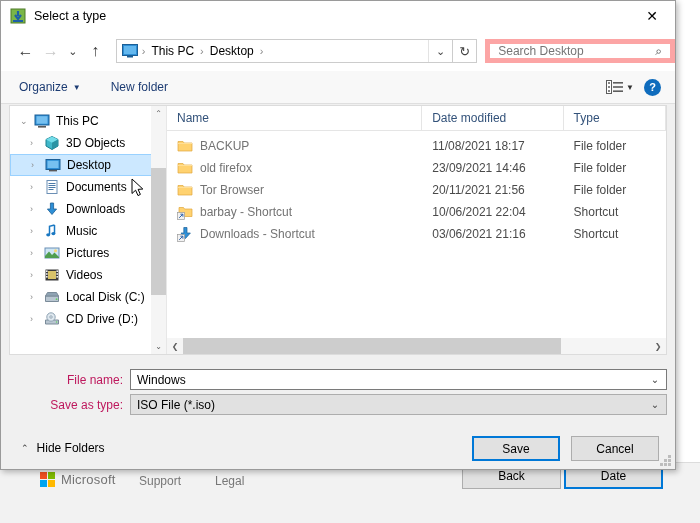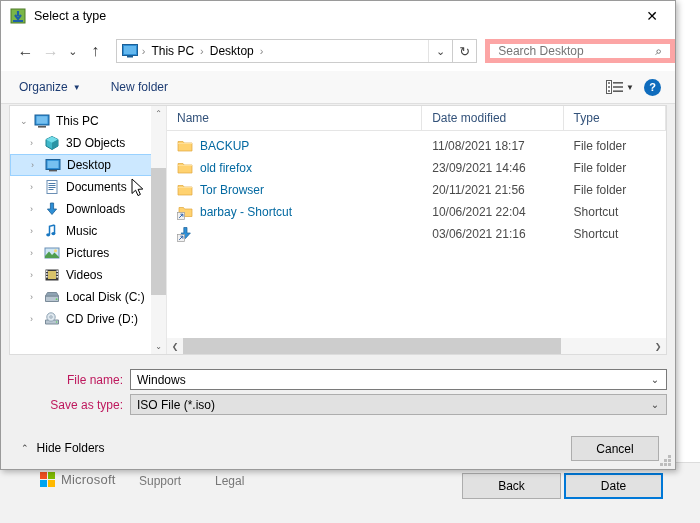--- a/index.html
+++ b/index.html
@@ -35,21 +35,21 @@
   .ms-squares i:nth-child(3) { background: #00a4ef; }
   .ms-squares i:nth-child(4) { background: #ffb900; }
   .ms-word { font-size: 13px; color: #737373; letter-spacing: .2px; }
   .foot-link {
     position: absolute; top: 474px; font-size: 12px; color: #777777;
   }
   #foot-support { left: 139px; }
   #foot-legal { left: 215px; }
 
   .wiz-btn {
-    position: absolute; top: 473px; width: 99px; height: 26px;
+    position: absolute; top: 463px; width: 99px; height: 26px;
     background: #e1e1e1; border: 1px solid #adadad;
     font-family: "Liberation Sans", sans-serif; font-size: 12px;
     color: #000; cursor: default;
     display: flex; align-items: center; justify-content: center;
   }
   #wiz-back { left: 462px; }
   #wiz-next { left: 564px; background: #e1e1e1; border: 2px solid #0078d7; }
 
   
   #dialog {
@@ -188,21 +188,21 @@
   #col-date { width: 145px; }
   #col-type { width: 105px; }
   #sort-caret {
     position: absolute; left: 135px; top: -4px; font-size: 9px; color: #5a7fb5;
   }
   .row {
     height: 22px; display: flex; align-items: center; cursor: default;
   }
   .cell-name {
     width: 262px; display: flex; align-items: center; padding-left: 10px;
-    font-size: 12px; color: #0369a1;
+    font-size: 12px; color: #737373;
   }
   .cell-date { width: 145px; font-size: 12px; color: #4a4a4a; padding-left: 10px; }
   .cell-type { width: 105px; font-size: 12px; color: #4a4a4a; padding-left: 10px; }
   .ficon { width: 16px; height: 16px; margin-right: 7px; position: relative; flex: none; }
 
   #hscroll {
     position: absolute; left: 0; bottom: 0; width: 100%; height: 16px;
     background: #f5f5f5; display: flex; align-items: center;
   }
   #hscroll .arrow {
@@ -571,20 +571,21 @@
 
         <div class="row">
           <span class="cell-name">
             <span class="ficon">
               <svg width="16" height="16" viewBox="0 0 16 16">
                 <path d="M6.8 1.5 L10 1.5 L10 7 L13.4 7 L8.4 12.6 L4 7 L6.8 7 Z" fill="#2e8fd6" stroke="#1b5e96" stroke-width=".7"></path>
                 <rect x="0.5" y="8.5" width="7" height="7" fill="#f2f2f2" stroke="#9a9a9a" stroke-width=".7"></rect>
                 <path d="M2.2 13.8 L5.6 10.4 M3.4 10.2 L5.9 10.2 L5.9 12.7" stroke="#2b5fa8" stroke-width="1" fill="none"></path>
               </svg>
             </span>
+            <span>Downloads - Shortcut</span>
           </span>
           <span class="cell-date">03/06/2021 21:16</span>
           <span class="cell-type">Shortcut</span>
         </div>
 
       </div>
 
       <div id="hscroll">
         <div class="arrow">❮</div>
         <div id="h-track">
@@ -605,20 +606,21 @@
   <div class="fld-box" id="fld-savetype">
     <span class="fld-value">ISO File (*.iso)</span>
     <span class="fld-caret">⌄</span>
   </div>
 
   <div id="hide-folders">
     <span id="hf-caret">⌃</span>
     <span>Hide Folders</span>
   </div>
 
+  <div class="dlg-btn" id="btn-save">Save</div>
   <div class="dlg-btn" id="btn-cancel">Cancel</div>
 
   <div id="grip">
     <i class="blank"></i>
       <i class="blank"></i>
       <i></i>
     <i class="blank"></i>
       <i></i>
       <i></i>
     <i></i>

